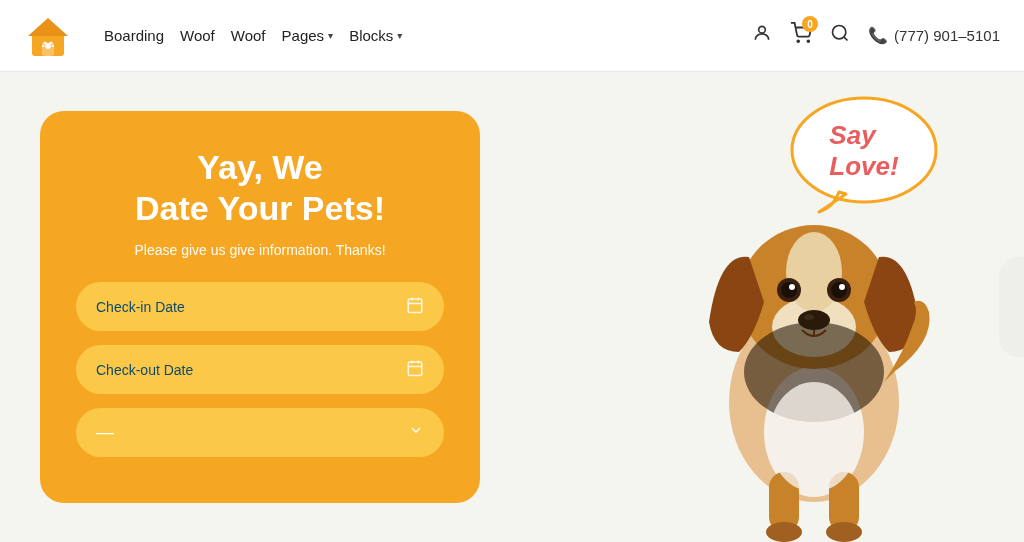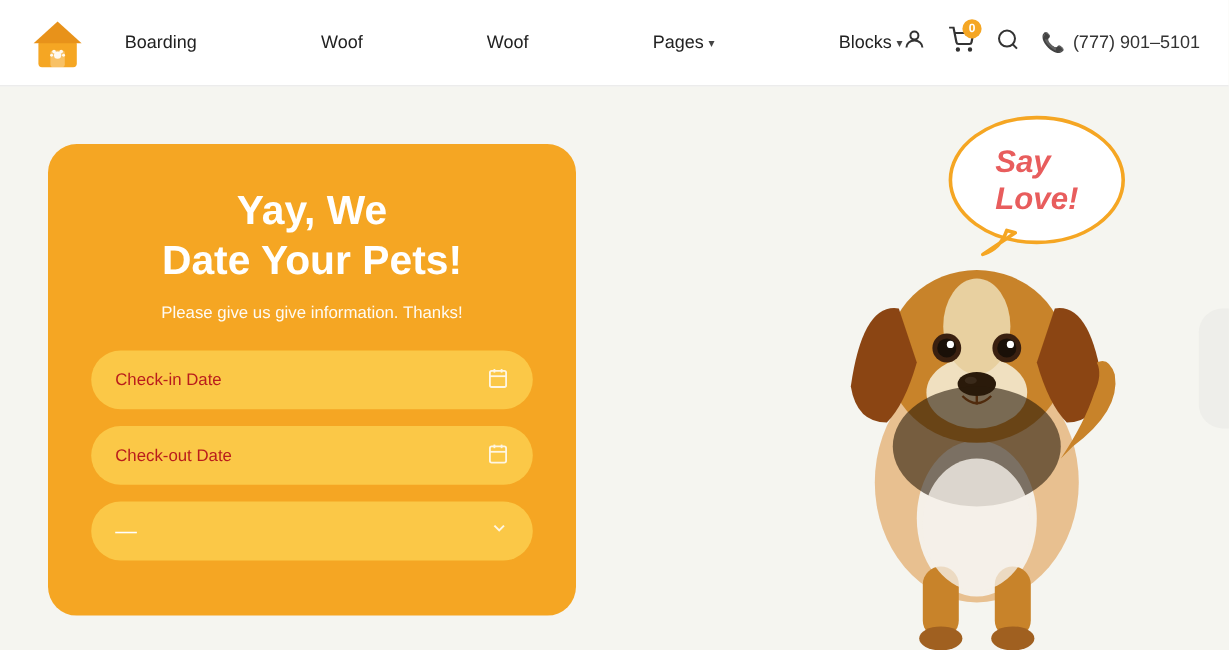--- a/index.html
+++ b/index.html
@@ -27,23 +27,22 @@
       align-items: center;
       margin-right: 32px;
     }
     .logo-icon {
       width: 48px;
       height: 48px;
     }
     nav {
       display: flex;
       align-items: center;
-      gap: 28px;
+      gap: 16px;
       flex: 1;
-      justify-content: space-between;
     }
     nav a {
       text-decoration: none;
       color: #222;
       font-size: 15px;
       font-weight: 500;
     }
     .nav-dropdown {
       display: flex;
       align-items: center;
@@ -100,23 +99,23 @@
     main {
       display: flex;
       height: calc(542px - 72px);
       position: relative;
       background: #f5f5f0;
     }
 
     
     .left-panel {
       width: 520px;
-      padding: 48px 40px;
-      display: flex;
-      align-items: flex-start;
+      padding: 16px 40px;
+      display: flex;
+      align-items: center;
       justify-content: center;
     }
 
     .form-card {
       background: #f5a623;
       border-radius: 24px;
       padding: 36px 36px 32px 36px;
       width: 440px;
       min-height: 370px;
     }
@@ -143,21 +142,21 @@
       border-radius: 50px;
       padding: 14px 20px;
       display: flex;
       align-items: center;
       justify-content: space-between;
       margin-bottom: 14px;
       cursor: pointer;
     }
 
     .form-field span {
-      color: #b91c1c;
+      color: #0c4a6e;
       font-size: 14px;
       font-weight: 500;
     }
 
     .field-icon {
       color: #fff;
       font-size: 16px;
       opacity: 0.85;
     }
 

